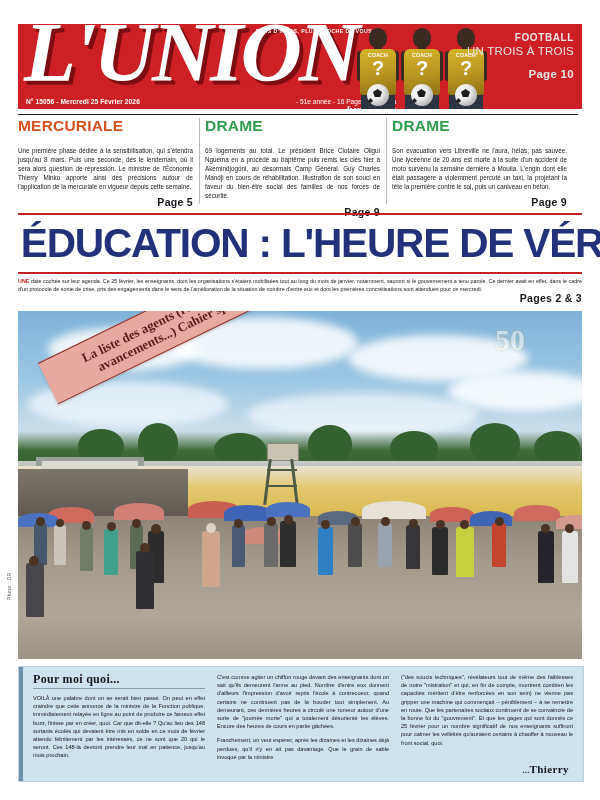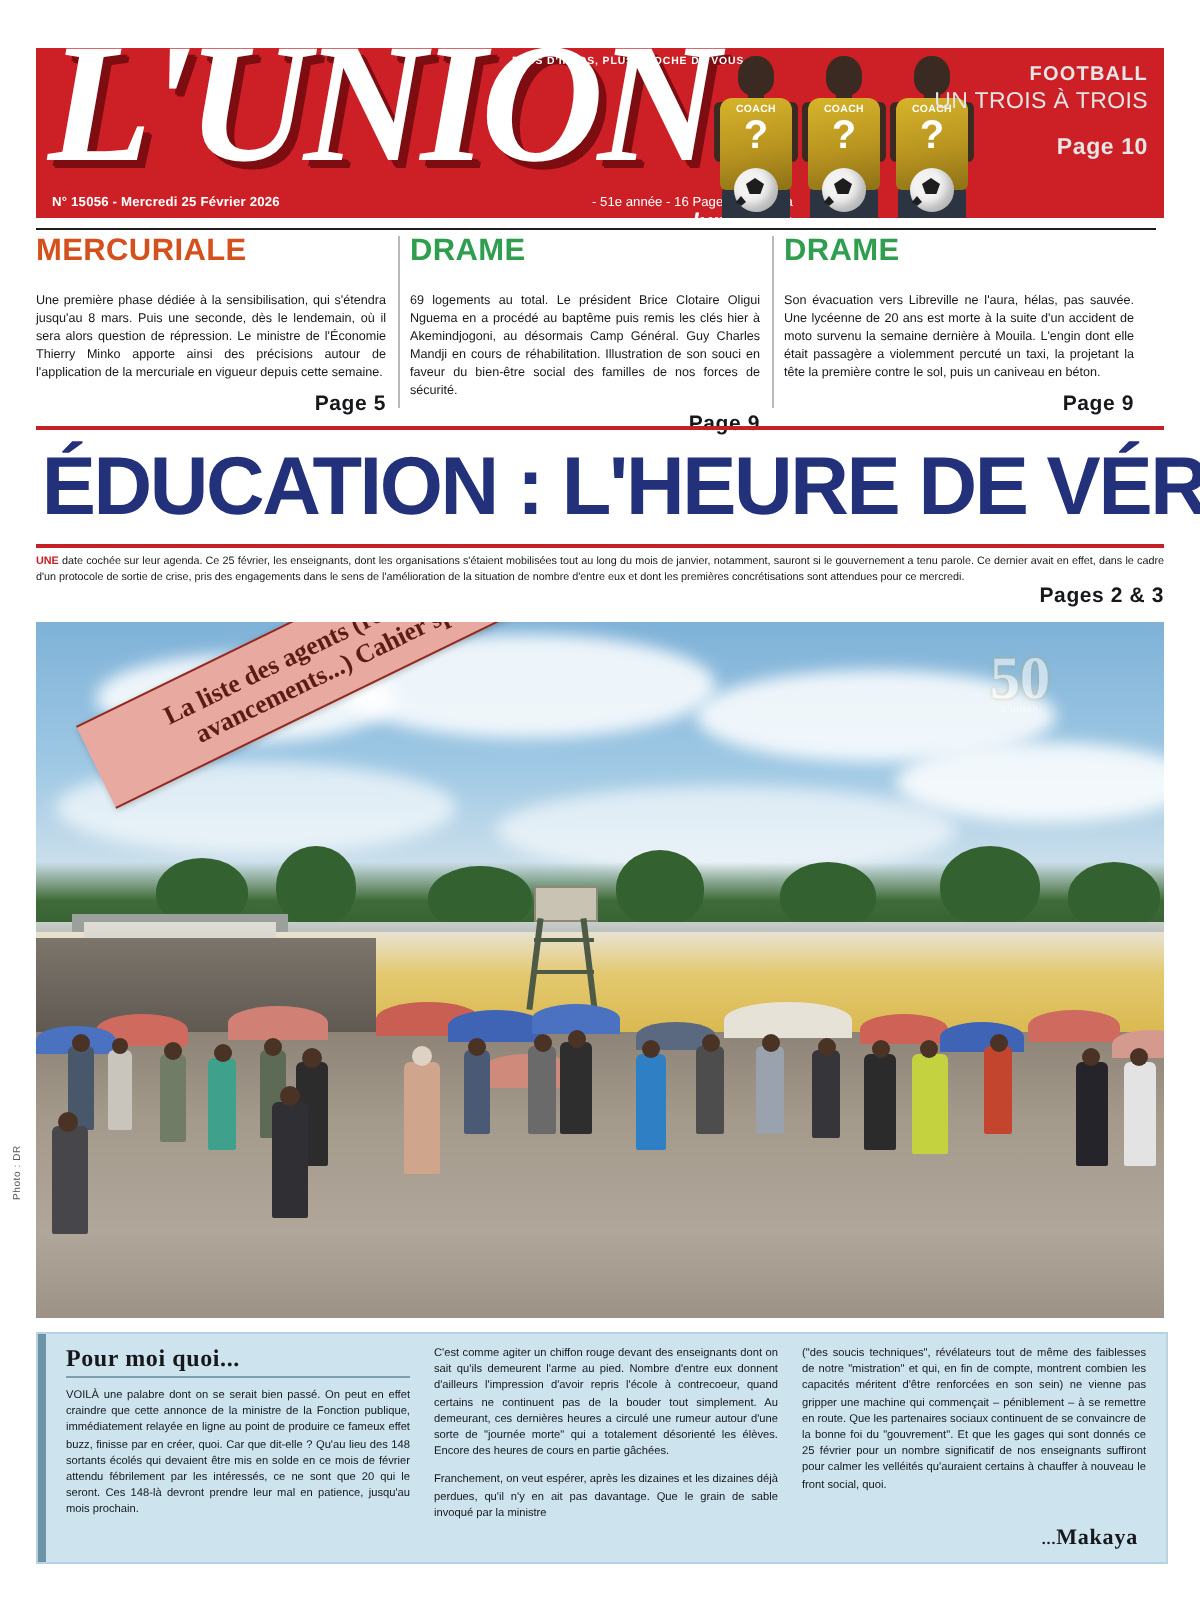--- a/index.html
+++ b/index.html
@@ -517,17 +517,17 @@
     <div class="ed-col ec2">
       <p>C'est comme agiter un chiffon rouge devant des enseignants dont on sait qu'ils demeurent l'arme au pied. Nombre d'entre eux donnent d'ailleurs l'impression d'avoir repris l'école à contrecoeur, quand certains ne continuent pas de la bouder tout simplement. Au demeurant, ces dernières heures a circulé une rumeur autour d'une sorte de "journée morte" qui a totalement désorienté les élèves. Encore des heures de cours en partie gâchées.</p>
       <p>Franchement, on veut espérer, après les dizaines et les dizaines déjà perdues, qu'il n'y en ait pas davantage. Que le grain de sable invoqué par la ministre</p>
     </div>
 
     <div class="ed-col ec3">
       <p>("des soucis techniques", révélateurs tout de même des faiblesses de notre "mistration" et qui, en fin de compte, montrent combien les capacités méritent d'être renforcées en son sein) ne vienne pas gripper une machine qui commençait – péniblement – à se remettre en route. Que les partenaires sociaux continuent de se convaincre de la bonne foi du "gouvrement". Et que les gages qui sont donnés ce 25 février pour un nombre significatif de nos enseignants suffiront pour calmer les velléités qu'auraient certains à chauffer à nouveau le front social, quoi.</p>
     </div>
 
     <div class="edito-sign">
-      <span class="small">...</span><span>Makaya</span>
+      <span class="small">...</span><span>Thierry</span>
     </div>
   </div>
 
 </div>
 
 </body></html>

